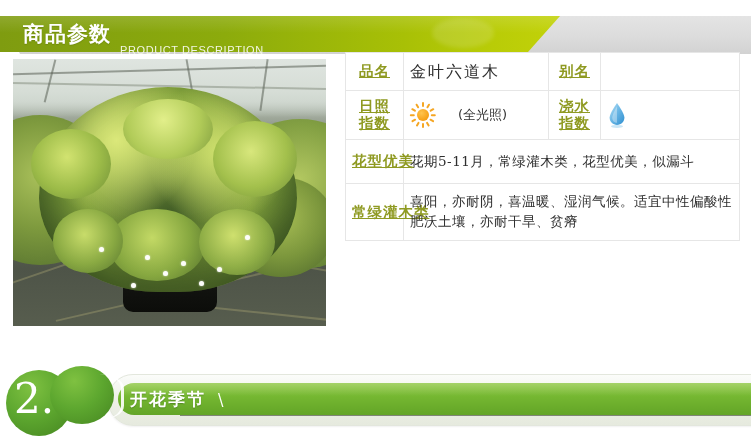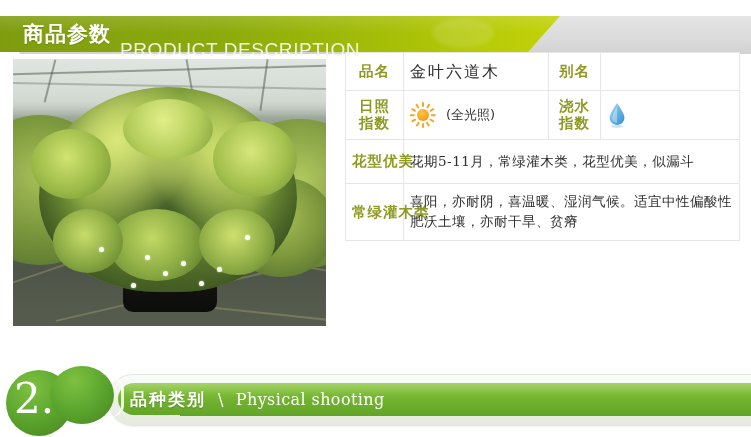--- a/index.html
+++ b/index.html
@@ -62,21 +62,21 @@
   .title-cn {
     font-family: "DejaVu Sans", "Liberation Sans", sans-serif;
     font-size: 21px;
     font-weight: bold;
     color: #ffffff;
     letter-spacing: 1px;
     text-shadow: 0 1px 1px rgba(80,100,10,.35);
   }
   .title-en {
     font-family: "Liberation Sans", sans-serif;
-    font-size: 19px;
+    font-size: 11px;
     font-weight: normal;
     color: #f2f6e2;
     letter-spacing: 0.6px;
     padding-bottom: 1px;
     margin-top: 32px;
   }
 
   
   .photo-wrap {
     position: absolute;
@@ -195,20 +195,21 @@
     background: #fff;
   }
   .lbl {
     color: #8f9a22;
     font-family: "DejaVu Sans", "Liberation Sans", sans-serif;
     font-size: 14.5px;
     font-weight: bold;
     text-align: center;
     letter-spacing: 1px;
     white-space: nowrap;
+    text-decoration: underline;
   }
   .lbl-2line {
     line-height: 1.15;
   }
   .val {
     color: #2f2f2f;
     font-family: "DejaVu Serif", "Liberation Serif", serif;
     font-size: 13.5px;
     letter-spacing: 0.5px;
     line-height: 1.45;
@@ -223,21 +224,21 @@
   .c-val-b { width: 139px; }
   .r1 td, .r2 td { height: 37px; }
   .r3 td { height: 48px; }
   .r4 td { height: 43px; }
   .r5 td { height: 45px; }
   .r6 td { height: 56px; }
 
   .sun-cell, .drop-cell {
     display: flex;
     align-items: center;
-    gap: 10px;
+    gap: 22px;
   }
   .sun-icon {
     position: relative;
     width: 26px; height: 26px;
     flex: 0 0 26px;
   }
   .sun-core {
     position: absolute;
     left: 7px; top: 7px;
     width: 12px; height: 12px;
@@ -490,23 +491,22 @@
       <td class="val" colspan="3">喜阳，亦耐阴，喜温暖、湿润气候。适宜中性偏酸性肥沃土壤，亦耐干旱、贫瘠</td>
     </tr>
   </tbody>
 </table>
 
 <div class="bottom-banner">
   <div class="bb-capsule"></div>
   <div class="bb-bar-shadow"></div>
   <div class="bb-bar"></div>
   <div class="bb-text">
-    <span class="bb-cn">品种类别</span>
+    <span class="bb-cn">开花季节</span>
     <span class="bb-en">\</span>
-    <span class="bb-en">Physical shooting</span>
   </div>
   <div class="badge">
     <div class="badge-c1"></div>
     <div class="badge-c2"></div>
     <div class="badge-swoosh"></div>
     <div class="badge-num">2.</div>
   </div>
 </div>
 
 </body></html>

